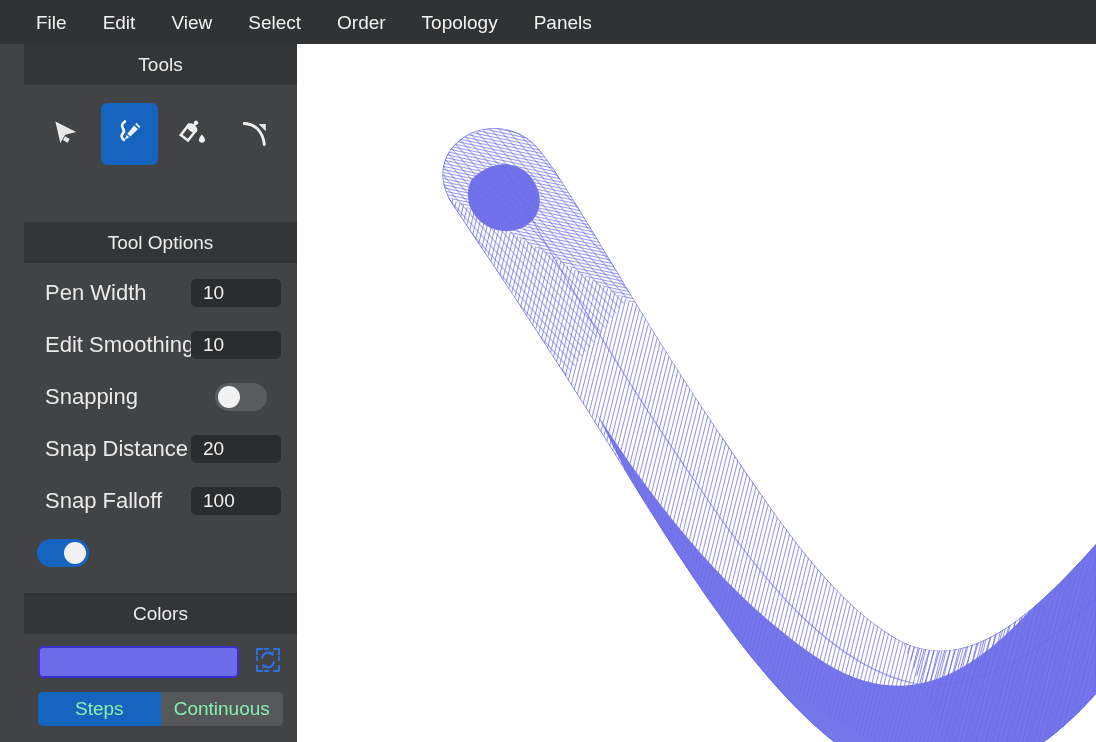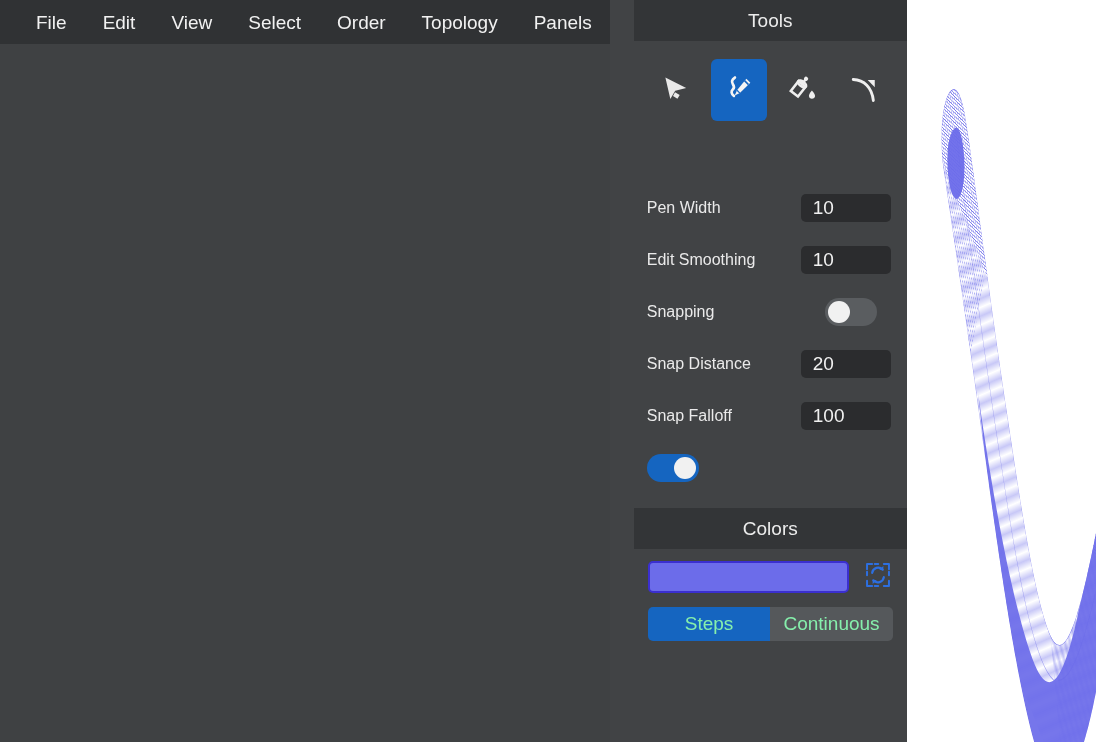--- a/index.html
+++ b/index.html
@@ -9,21 +9,21 @@
     overflow: hidden;
     background: #3f4143;
     font-family: "Liberation Sans", sans-serif;
     -webkit-font-smoothing: antialiased;
   }
 
   #app {
     position: relative;
     width: 1096px; height: 742px;
     display: flex;
-    flex-direction: row;
+    flex-direction: column;
   }
 
   
   .menubar {
     height: 44px;
     background: #303234;
     display: flex;
     align-items: center;
     padding-left: 18px;
     flex: 0 0 44px;
@@ -97,24 +97,25 @@
     padding: 4px 0 14px 0;
   }
   .opt-row {
     height: 52px;
     display: flex;
     align-items: center;
     padding: 0 16px 0 13px;
   }
   .opt-label {
     color: #eaeaea;
-    font-size: 16px;
+    font-size: 22px;
     white-space: nowrap;
     overflow: hidden;
     flex: 1 1 auto;
+    margin-left: 8px;
   }
   .opt-input {
     width: 90px;
     height: 28px;
     flex: 0 0 90px;
     background: #2b2c2e;
     border: none;
     border-radius: 5px;
     color: #f0f0f0;
     font-size: 19px;
@@ -261,20 +262,21 @@
           <span>
             <svg width="34" height="34" viewBox="0 0 24 24">
               <path d="M4.4 4.6 C12.0 4.9 17.6 10.0 18.6 19.4" fill="none" stroke="#efefef" stroke-width="2.0" stroke-linecap="round"></path>
               <path d="M14.6 5.0 L19.6 5.0 L19.6 10.0 Z" fill="#efefef"></path>
             </svg>
           </span>
         </div>
 
       </div>
 
+      <div class="panel-header">Tool Options</div>
       <div class="options-body">
 
         <div class="opt-row">
           <span class="opt-label">Pen Width</span>
           <input class="opt-input" type="text" value="10" style="">
         </div>
 
         <div class="opt-row">
           <span class="opt-label">Edit Smoothing</span>
           <input class="opt-input" type="text" value="10" style="">

